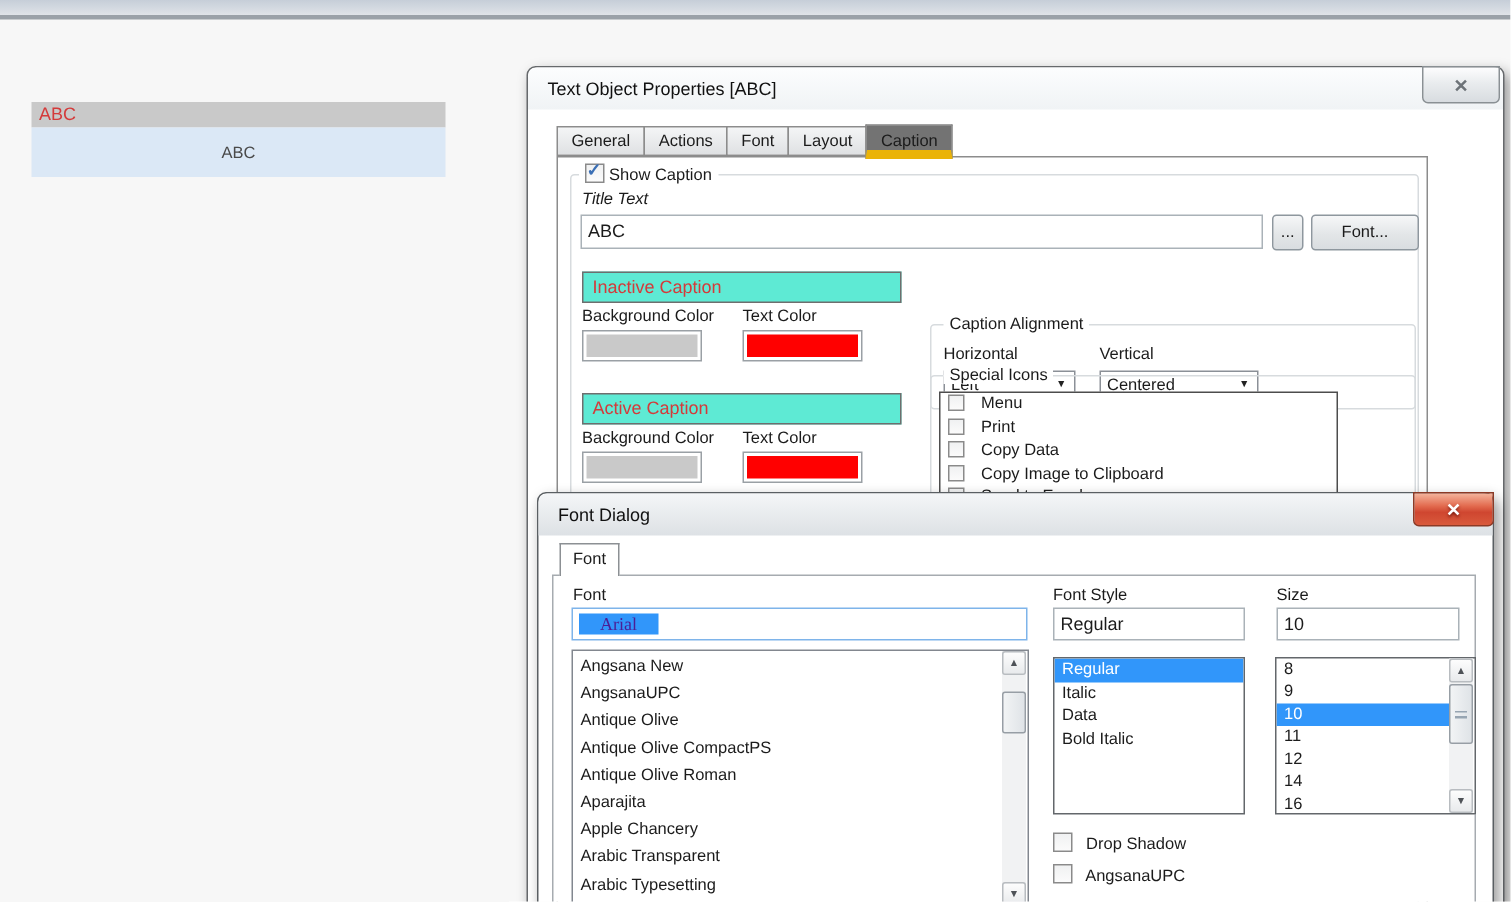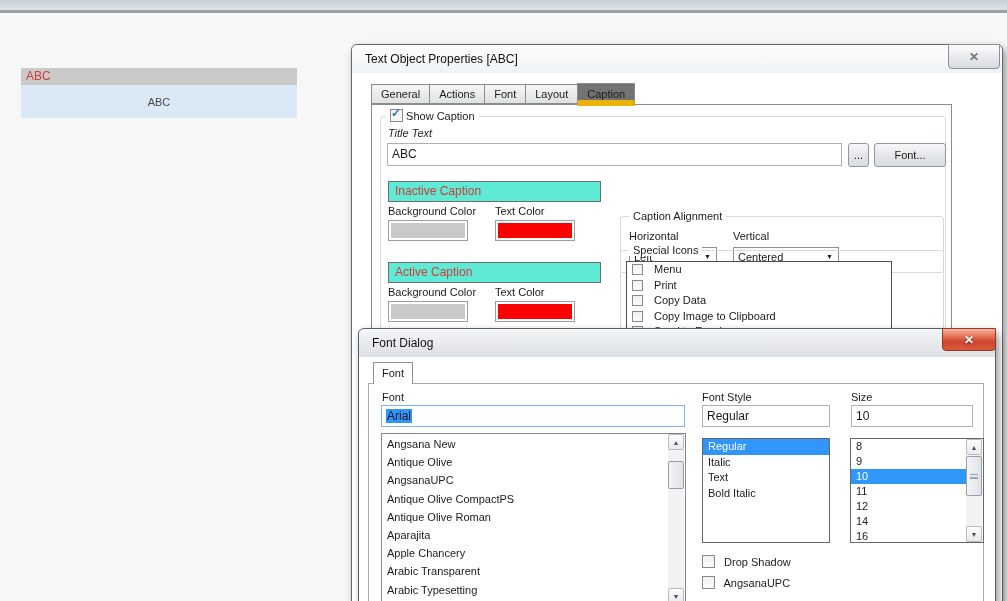--- a/index.html
+++ b/index.html
@@ -75,21 +75,21 @@
   
   .font-dlg { left:358px; top:328px; width:638px; height:280px; z-index:2; border-color:#5a5f63; }
   .font-dlg .dlg-titlebar { position:absolute; left:0; top:0; width:100%; height:28px;
         background:linear-gradient(#f4f6f8,#e4e7ea 70%,#dde1e5); border-radius:6px 6px 0 0; }
   .font-tab { position:absolute; left:14px; top:33px; width:40px; height:22px; background:#fff;
               border:1px solid #8c9094; border-bottom:none; z-index:2; text-align:center; line-height:21px; }
   .font-page { position:absolute; left:9px; top:54px; width:616px; height:240px;
                border:1px solid #a6abb0; background:#fff; }
 
   .focusinput { border-color:#7eb4ea; }
-  .sel-text { background:#3196fa; color:#0f172a; padding:0 1px; }
+  .sel-text { background:#3196fa; color:#4c1d95; padding:0 14px;font-family:Liberation Serif, serif; }
 
   .listbox { position:absolute; border:1px solid #82878f; background:#fff; overflow:hidden; }
   .listbox.dark { border-color:#63676b; }
   .listbox .row { height:15.2px; line-height:15px; padding-left:5px; white-space:nowrap; }
   .listbox .row.selected { background:#3196fa; color:#fff; }
   .fontlist .row { margin-right:17px; }
   .sizelist .row { margin-right:17px; height:15px; }
   .stylelist .row { height:15.5px; line-height:15.5px; }
 
   .scrollbar { position:absolute; top:1px; bottom:1px; right:1px; width:16px; background:#f1f2f3; }
@@ -245,24 +245,24 @@
       <div class="txtinput focusinput" style="left:12px; top:21px; width:304px; height:22px;">
         <span class="sel-text">Arial</span>
       </div>
 
       <div class="listbox fontlist" style="left:12px; top:49px; width:305px; height:172px;">
 
       <div class="row" style="margin-top:3px;">
           <span>Angsana New</span>
         </div>
           <div class="row" style="margin-top:3px;">
+          <span>AngsanaUPC</span>
+        </div>
+          <div class="row" style="margin-top:3px;">
           <span>Antique Olive</span>
-        </div>
-          <div class="row" style="margin-top:3px;">
-          <span>AngsanaUPC</span>
         </div>
           <div class="row" style="margin-top:3px;">
           <span>Antique Olive CompactPS</span>
         </div>
           <div class="row" style="margin-top:3px;">
           <span>Antique Olive Roman</span>
         </div>
           <div class="row" style="margin-top:3px;">
           <span>Aparajita</span>
         </div>
@@ -295,21 +295,21 @@
       </div>
       <div class="listbox dark stylelist" style="left:333px; top:54px; width:128px; height:105px;">
 
       <div class="row selected">
           <span>Regular</span>
         </div>
           <div class="row">
           <span>Italic</span>
         </div>
           <div class="row">
-          <span>Text</span>
+          <span>Data</span>
         </div>
           <div class="row">
           <span>Bold Italic</span>
         </div>
         </div>
 
       <div class="lbl" style="left:482px; top:7px;">Size</div>
       <div class="txtinput" style="left:482px; top:21px; width:122px; height:22px;">
         <span>10</span>
       </div>

